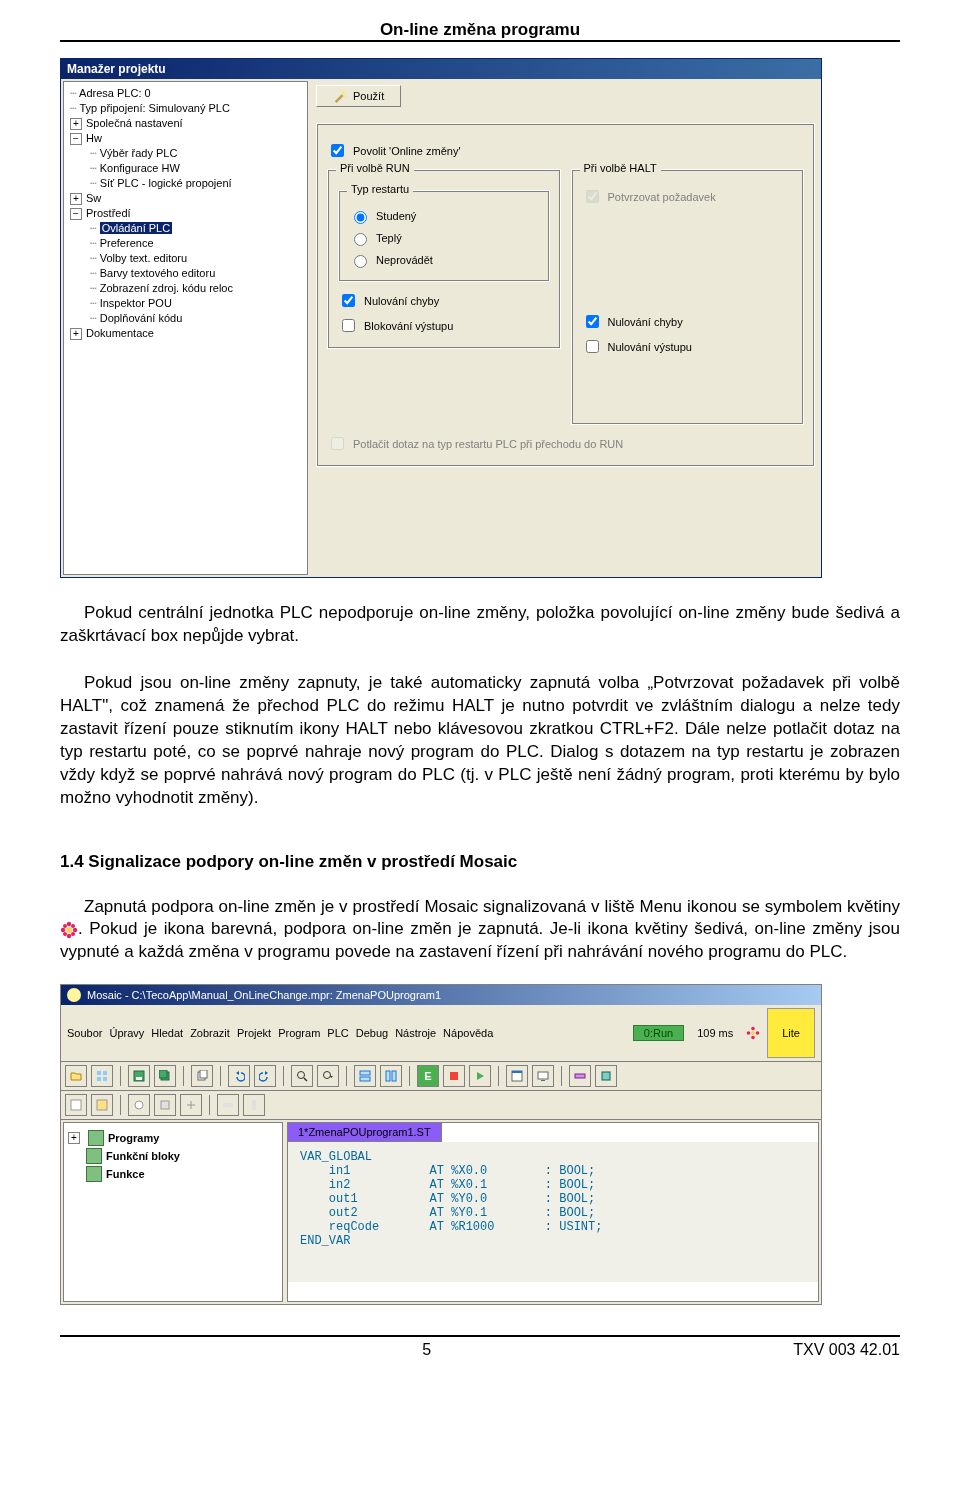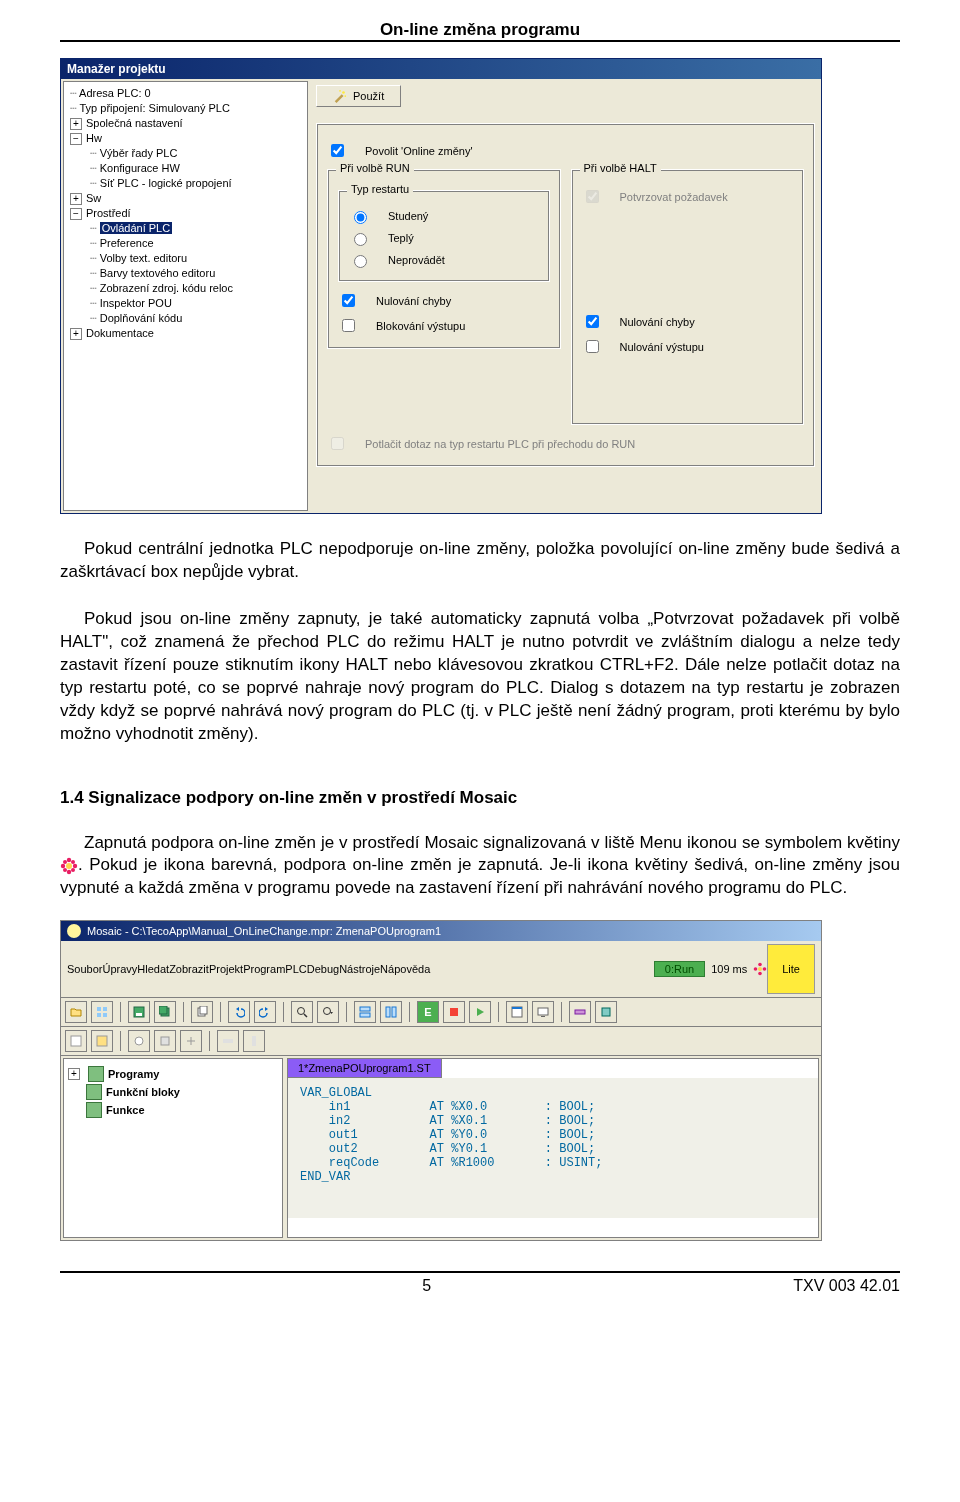--- a/index.html
+++ b/index.html
@@ -40,21 +40,21 @@
     display: flex;
     background: #ece9d8;
   }
   .tree {
     width: 245px;
     background: #fff;
     border: 1px solid #808080;
     margin: 2px;
     padding: 4px 2px;
     box-sizing: border-box;
-    height: 430px;
+    height: 494px;
   }
   .tree-item {
     padding: 1px 0;
     white-space: nowrap;
   }
   .tree-sel {
     background: #0a246a;
     color: #fff;
     display: inline-block;
     padding: 0 2px;
@@ -91,21 +91,21 @@
     top: -8px;
     left: 8px;
     background: #ece9d8;
     padding: 0 4px;
     font-size: 11px;
   }
   .row {
     padding: 3px 0;
     display: flex;
     align-items: center;
-    gap: 18px;
+    gap: 6px;
   }
   .chk, .rad { width:13px; height:13px; }
   .cols { display:flex; gap:10px; }
   .col { flex:1; }
   .disabled { color:#808080; }
   .disabled .chk { opacity:.6; }
 
   
   .para {
     font-size: 17px;
@@ -139,21 +139,21 @@
     color:#fff;
     padding:3px 6px;
     display:flex; align-items:center; gap:6px;
   }
   .app .mosaic-icon {
     width:14px; height:14px; background:#fff59d; border-radius:50%;
   }
   .menubar {
     background:#ece9d8;
     padding:3px 6px;
-    display:flex; gap:0; align-items:center;
+    display:flex; gap:7px; align-items:center;
     border-bottom:1px solid #808080;
   }
   .menubar .spacer { flex:1; }
   .menubar .run-badge {
     background:#4CAF50; color:#004d00; padding:1px 10px; border:1px solid #2e7d32;
   }
   .menubar .ms { padding:1px 6px; }
   .menubar .lite {
     background:#ffeb3b; padding:18px 14px; border:1px solid #999;
   }

